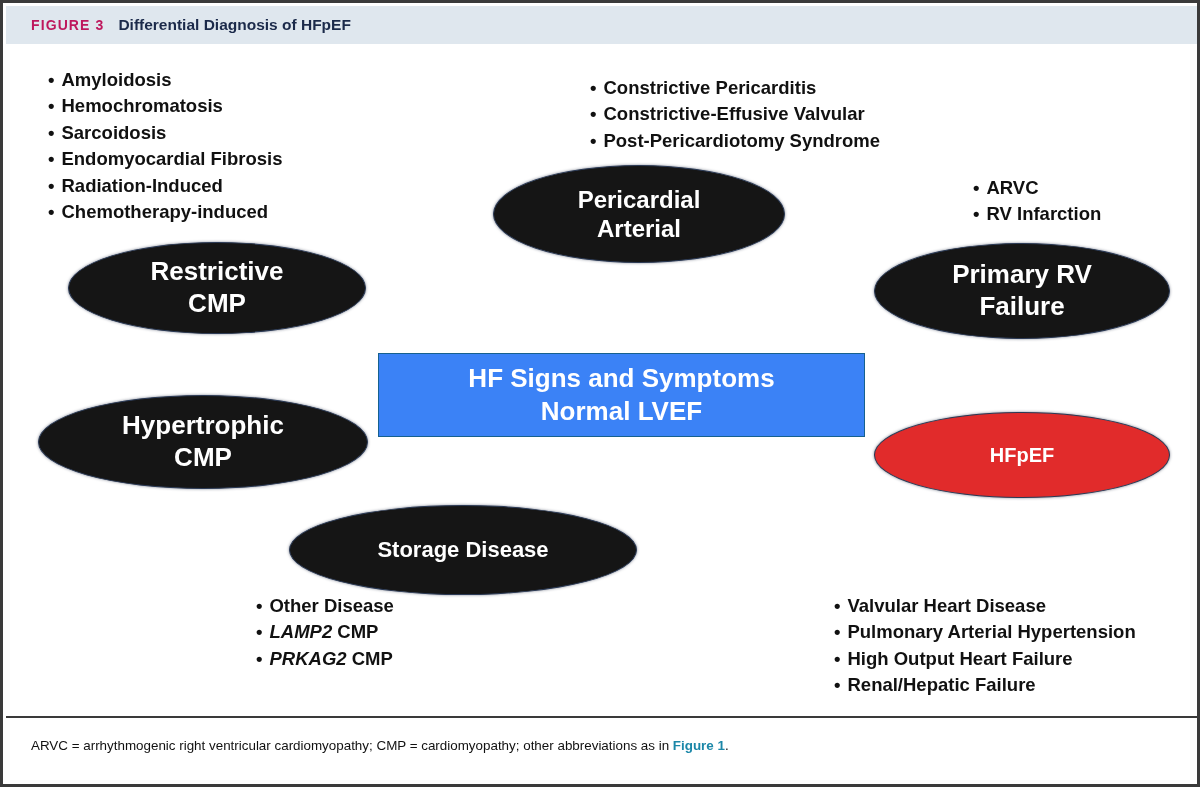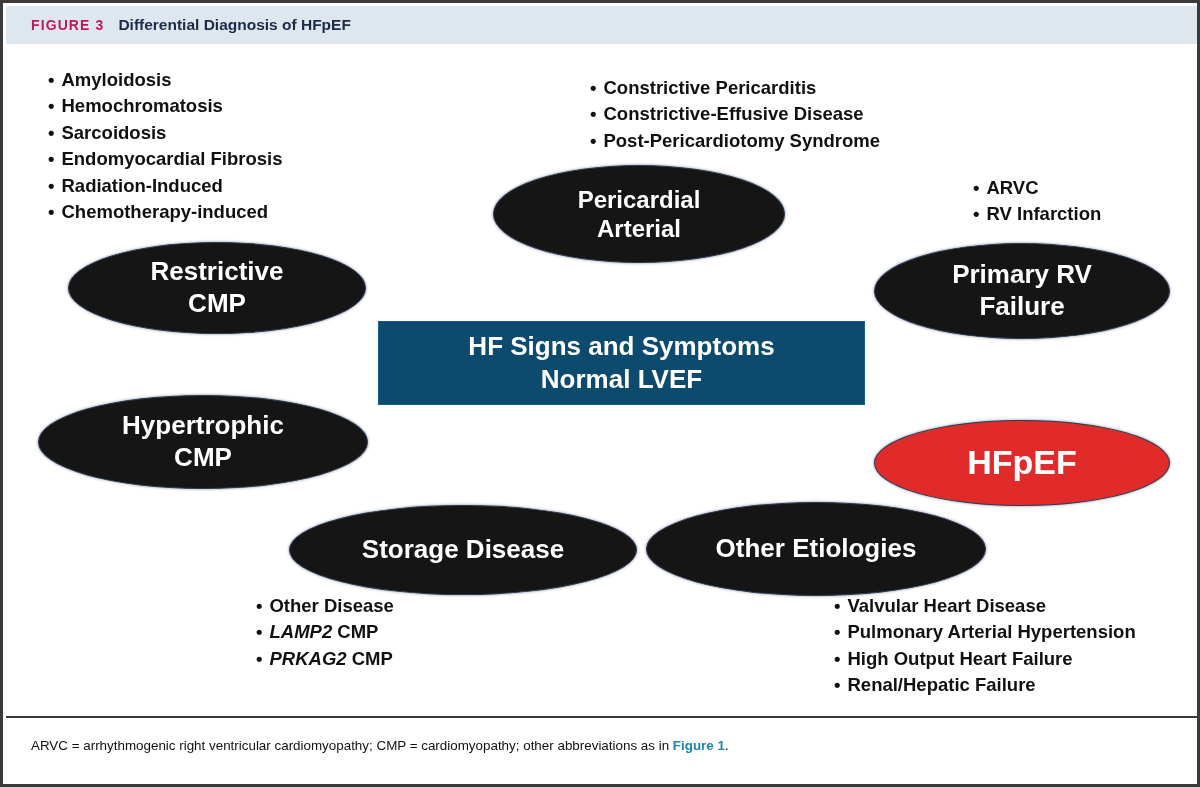--- a/index.html
+++ b/index.html
@@ -79,30 +79,31 @@
   .node.red {
     background: #e12b2b;
     border: 1.5px solid #2b3a55;
     box-shadow: 0 0 3px rgba(20,30,55,0.55);
   }
   .node .node-label { padding: 0 14px; }
 
   
   .center-box {
     position: absolute;
-    background: #0c4a6e;
+    background: #3b82f6;
     border: 1.5px solid #16618f;
     color: #ffffff;
     font-weight: bold;
     display: flex;
     align-items: center;
     justify-content: center;
     text-align: center;
     line-height: 1.28;
     box-sizing: border-box;
+    margin-top: 32px;
   }
 
   
   .bullets {
     position: absolute;
     color: #111111;
     font-weight: bold;
     line-height: 1.43;
     white-space: nowrap;
   }
@@ -147,21 +148,21 @@
       <span class="bullet-row"><span class="dot">•</span><span>Amyloidosis</span></span>
       <span class="bullet-row"><span class="dot">•</span><span>Hemochromatosis</span></span>
       <span class="bullet-row"><span class="dot">•</span><span>Sarcoidosis</span></span>
       <span class="bullet-row"><span class="dot">•</span><span>Endomyocardial Fibrosis</span></span>
       <span class="bullet-row"><span class="dot">•</span><span>Radiation-Induced</span></span>
       <span class="bullet-row"><span class="dot">•</span><span>Chemotherapy-induced</span></span>
     </div>
 
     <div class="bullets" style="left:584px; top:31px; font-size:18.5px;">
       <span class="bullet-row"><span class="dot">•</span><span>Constrictive Pericarditis</span></span>
-      <span class="bullet-row"><span class="dot">•</span><span>Constrictive-Effusive Disease</span></span>
+      <span class="bullet-row"><span class="dot">•</span><span>Constrictive-Effusive Valvular</span></span>
       <span class="bullet-row"><span class="dot">•</span><span>Post-Pericardiotomy Syndrome</span></span>
     </div>
 
     <div class="bullets" style="left:967px; top:131px; font-size:18.5px;">
       <span class="bullet-row"><span class="dot">•</span><span>ARVC</span></span>
       <span class="bullet-row"><span class="dot">•</span><span>RV Infarction</span></span>
     </div>
 
     <div class="node dark" style="left:62px; top:198px; width:298px; height:92px; font-size:26px;">
       <span class="node-label"><span>Restrictive</span><br><span>CMP</span></span>
@@ -176,31 +177,28 @@
     </div>
 
     <div class="center-box" style="left:372px; top:277px; width:487px; height:84px; font-size:26px;">
       <span><span>HF Signs and Symptoms</span><br><span>Normal LVEF</span></span>
     </div>
 
     <div class="node dark" style="left:32px; top:351px; width:330px; height:94px; font-size:26px;">
       <span class="node-label"><span>Hypertrophic</span><br><span>CMP</span></span>
     </div>
 
-    <div class="node red" style="left:868px; top:376px; width:296px; height:86px; font-size:34px;">
+    <div class="node red" style="left:868px; top:368px; width:296px; height:86px; font-size:20px;">
       <span class="node-label">HFpEF</span>
     </div>
 
-    <div class="node dark" style="left:283px; top:461px; width:348px; height:90px; font-size:26px;">
+    <div class="node dark" style="left:283px; top:461px; width:348px; height:90px; font-size:22px;">
       <span class="node-label">Storage Disease</span>
     </div>
 
-    <div class="node dark" style="left:640px; top:458px; width:340px; height:94px; font-size:26px;">
-      <span class="node-label">Other Etiologies</span>
-    </div>
 
     <div class="bullets" style="left:250px; top:549px; font-size:18.5px;">
       <span class="bullet-row"><span class="dot">•</span><span>Other Disease</span></span>
       <span class="bullet-row"><span class="dot">•</span><span class="gene">LAMP2</span><span> CMP</span></span>
       <span class="bullet-row"><span class="dot">•</span><span class="gene">PRKAG2</span><span> CMP</span></span>
     </div>
 
     <div class="bullets" style="left:828px; top:549px; font-size:18.5px;">
       <span class="bullet-row"><span class="dot">•</span><span>Valvular Heart Disease</span></span>
       <span class="bullet-row"><span class="dot">•</span><span>Pulmonary Arterial Hypertension</span></span>

